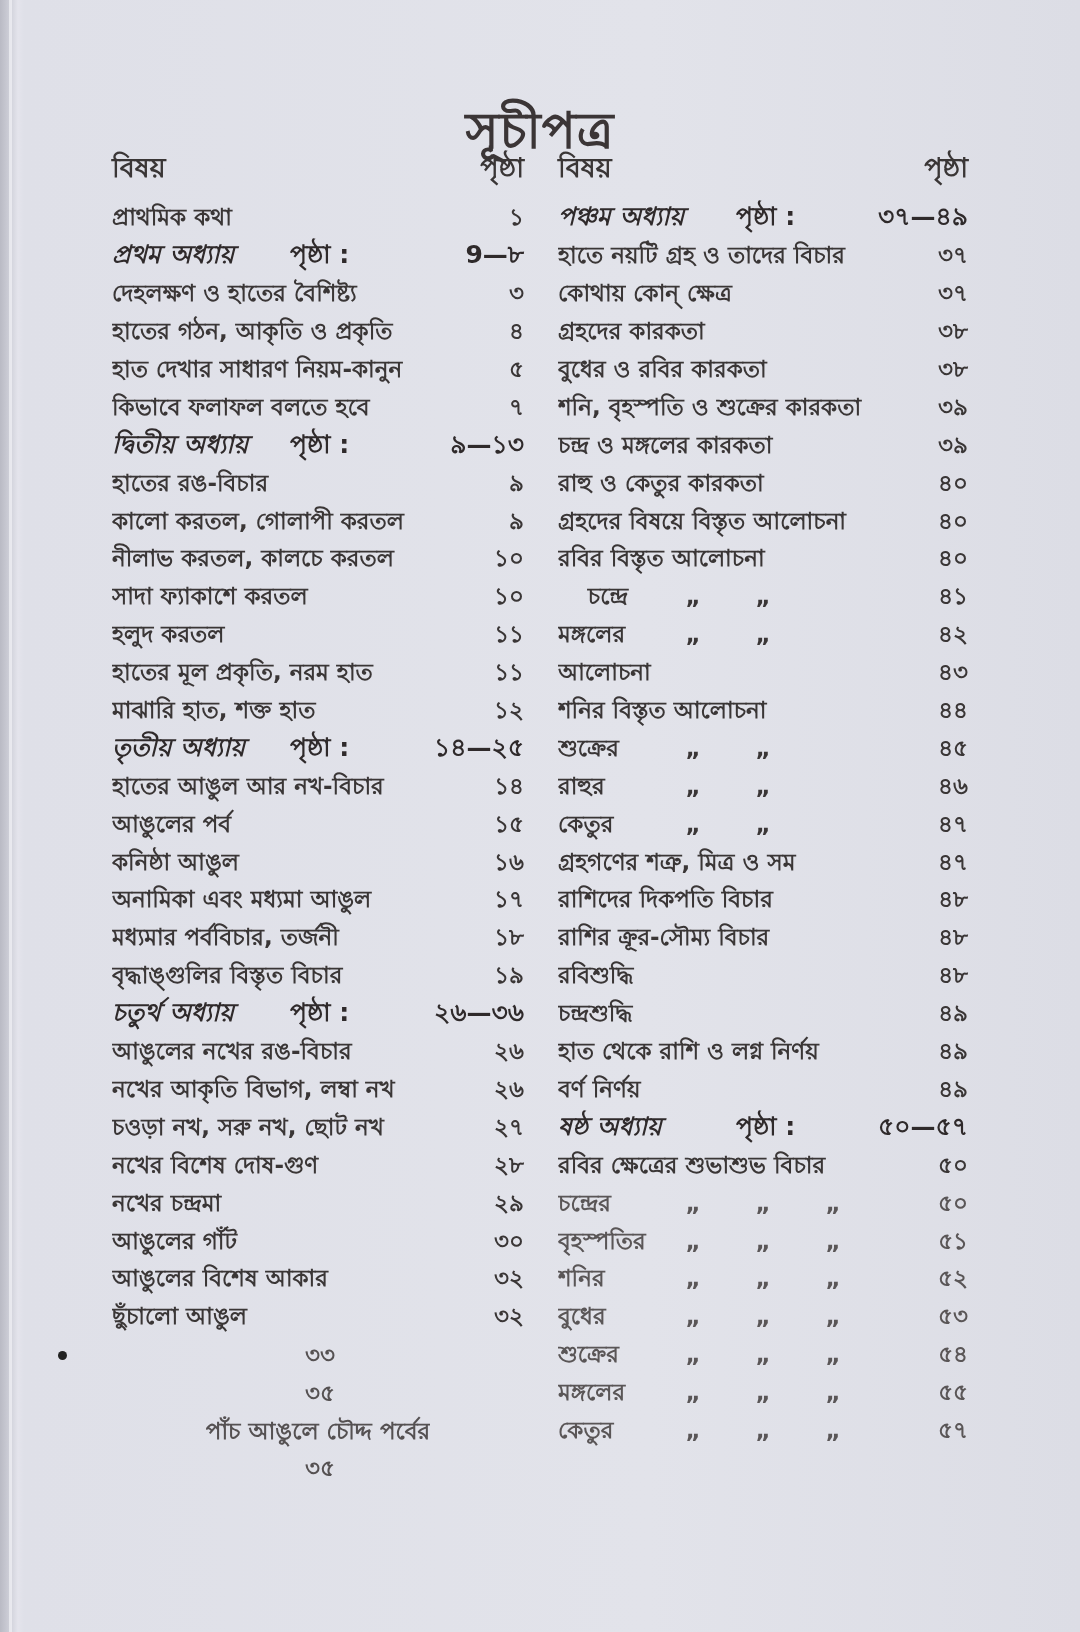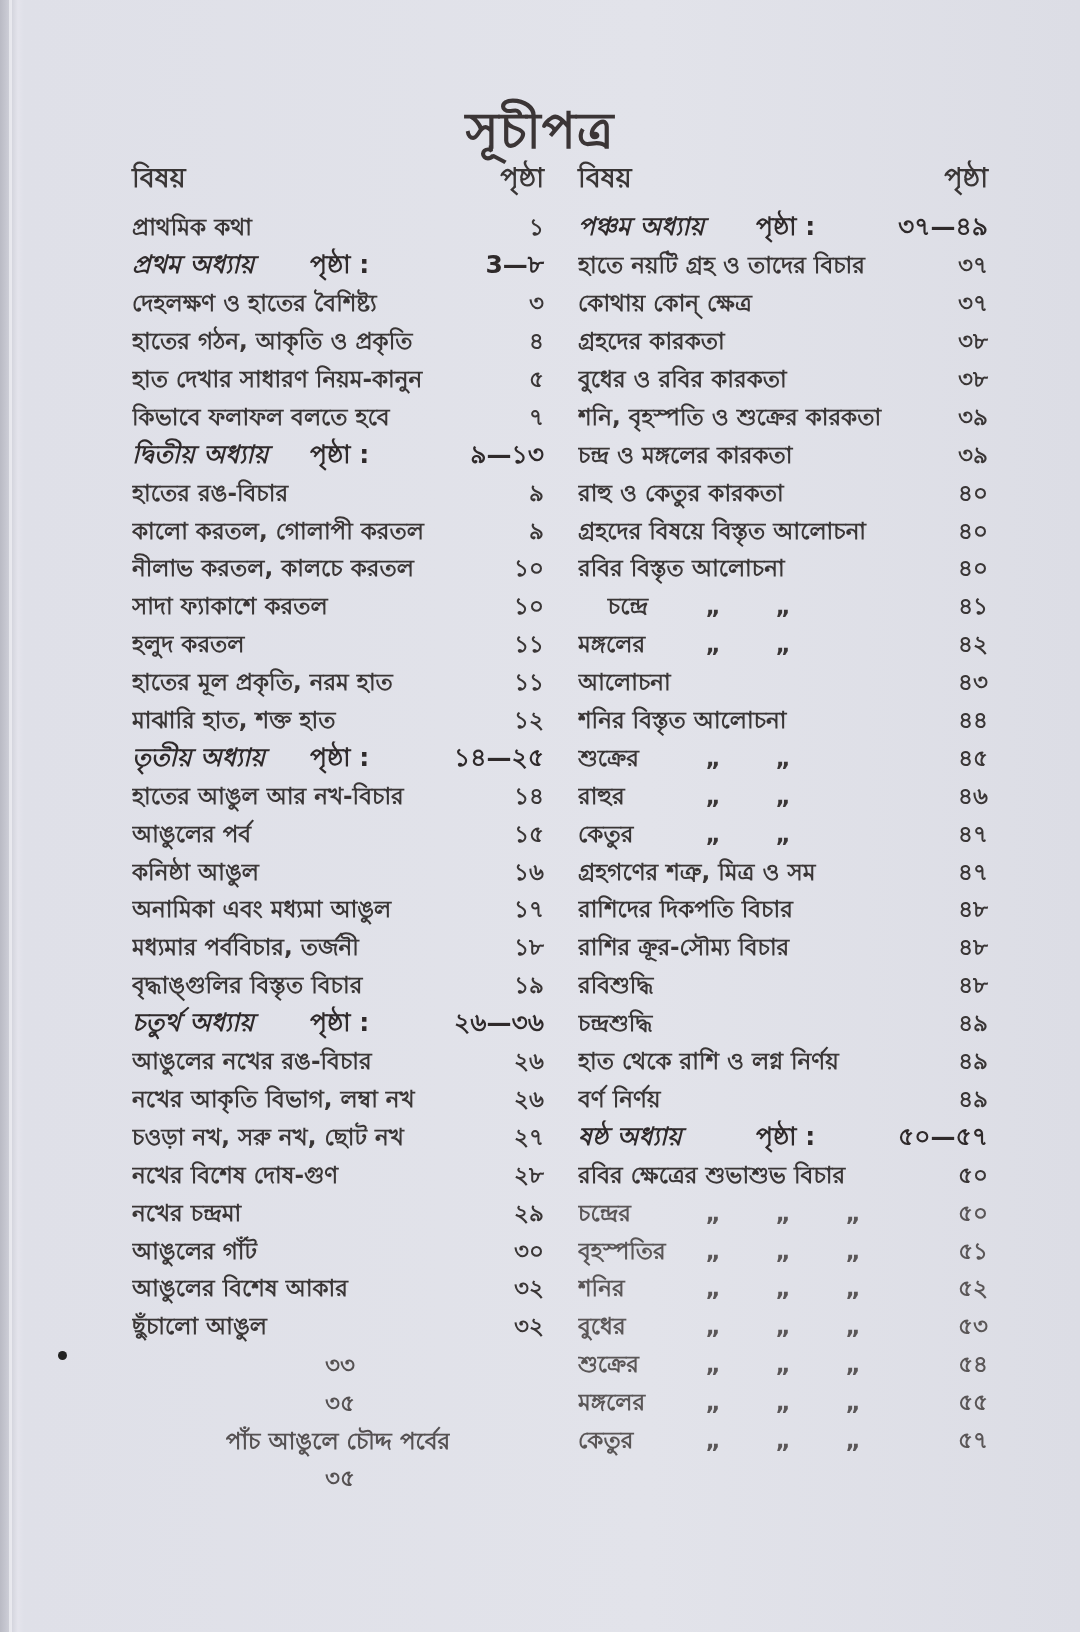--- a/index.html
+++ b/index.html
@@ -16,21 +16,21 @@
     .edge-line {
       position: absolute; left: 9px; top: 0; width: 3px; height: 1632px;
       background: #f2f2f6; opacity: .7;
     }
     .title {
       position: absolute; left: 0; width: 1080px; top: 93px;
       text-align: center; font-size: 50px; font-weight: bold; letter-spacing: 1px;
       color: #3b3536;
     }
     .col {
-      position: absolute; top: 156px; margin-left: 20px;
+      position: absolute; top: 146px;
     }
     .col.left { left: 112px; width: 412px; }
     .col.right { left: 558px; width: 410px; }
     .head {
       display: flex; justify-content: space-between; align-items: flex-end;
       height: 46px; font-size: 27px; font-weight: bold; margin-bottom: 8px;
     }
     .row {
       display: flex; align-items: center; justify-content: space-between;
       height: 37.9px; font-size: 23px; font-weight: bold; white-space: nowrap;
@@ -66,21 +66,21 @@
     <div class="rows">
         <div class="row ">
           <span class="label">প্রাথমিক কথা</span>
           <span class="page-no">১</span>
         </div>
         <div class="row chapter">
           <span class="label">
             <span class="ch-name">প্রথম অধ্যায়</span>
             <span class="ch-page-word">পৃষ্ঠা :</span>
           </span>
-          <span class="page-no">3—৮</span>
+          <span class="page-no">9—৮</span>
         </div>
         <div class="row ">
           <span class="label">দেহলক্ষণ ও হাতের বৈশিষ্ট্য</span>
           <span class="page-no">৩</span>
         </div>
         <div class="row ">
           <span class="label">হাতের গঠন, আকৃতি ও প্রকৃতি</span>
           <span class="page-no">৪</span>
         </div>
         <div class="row ">

